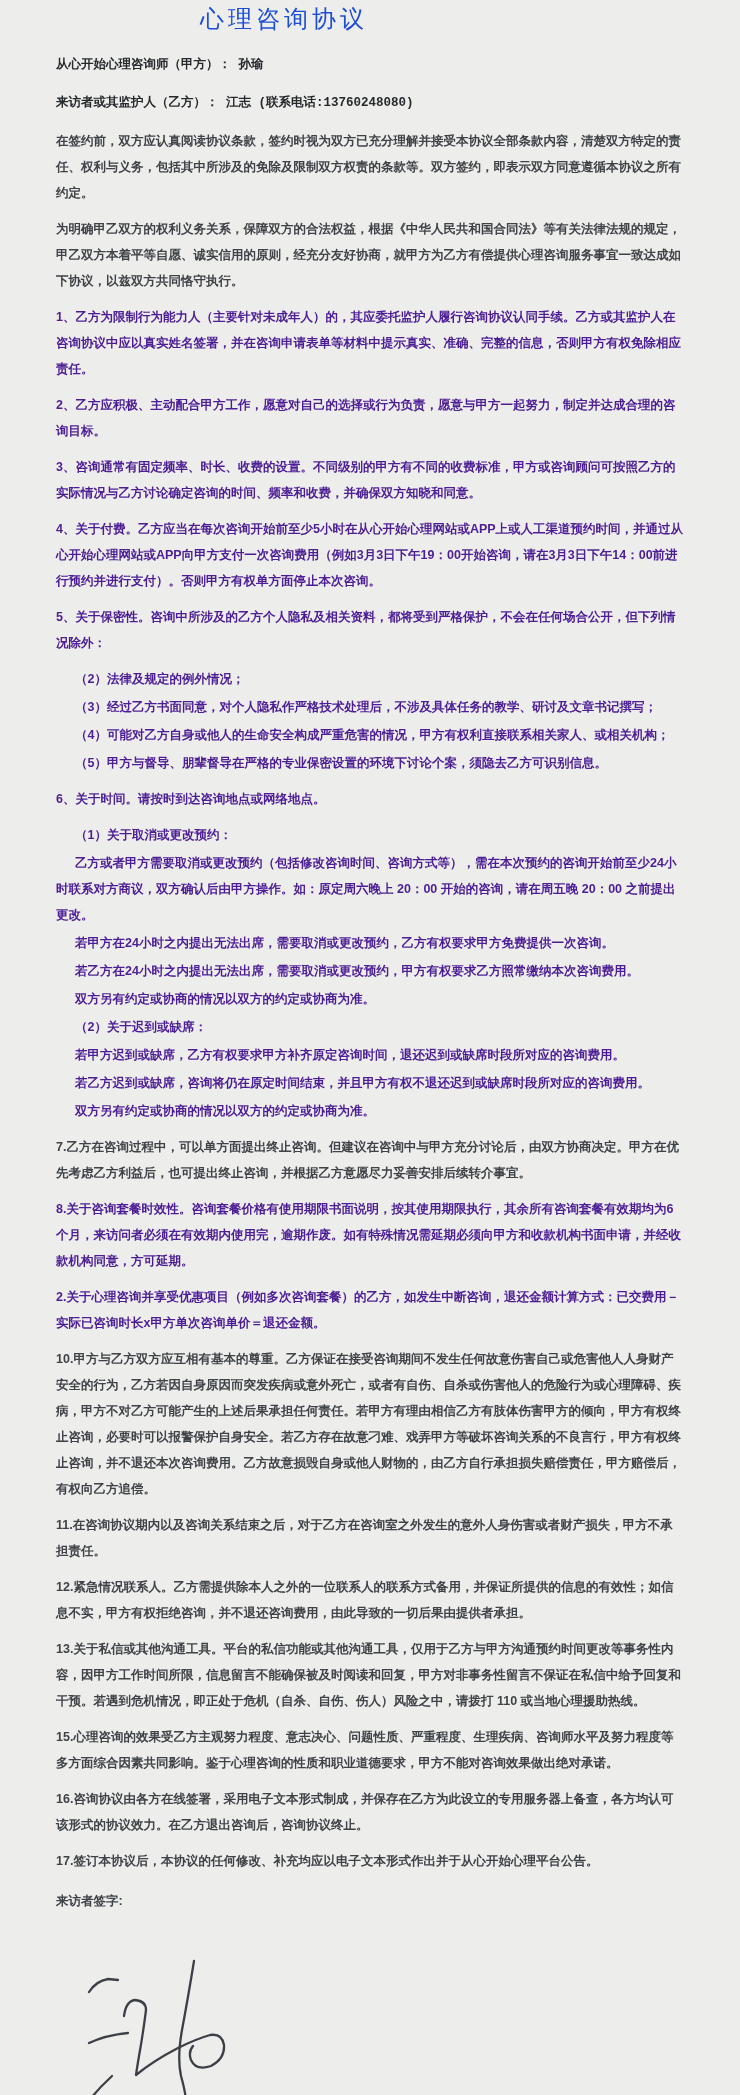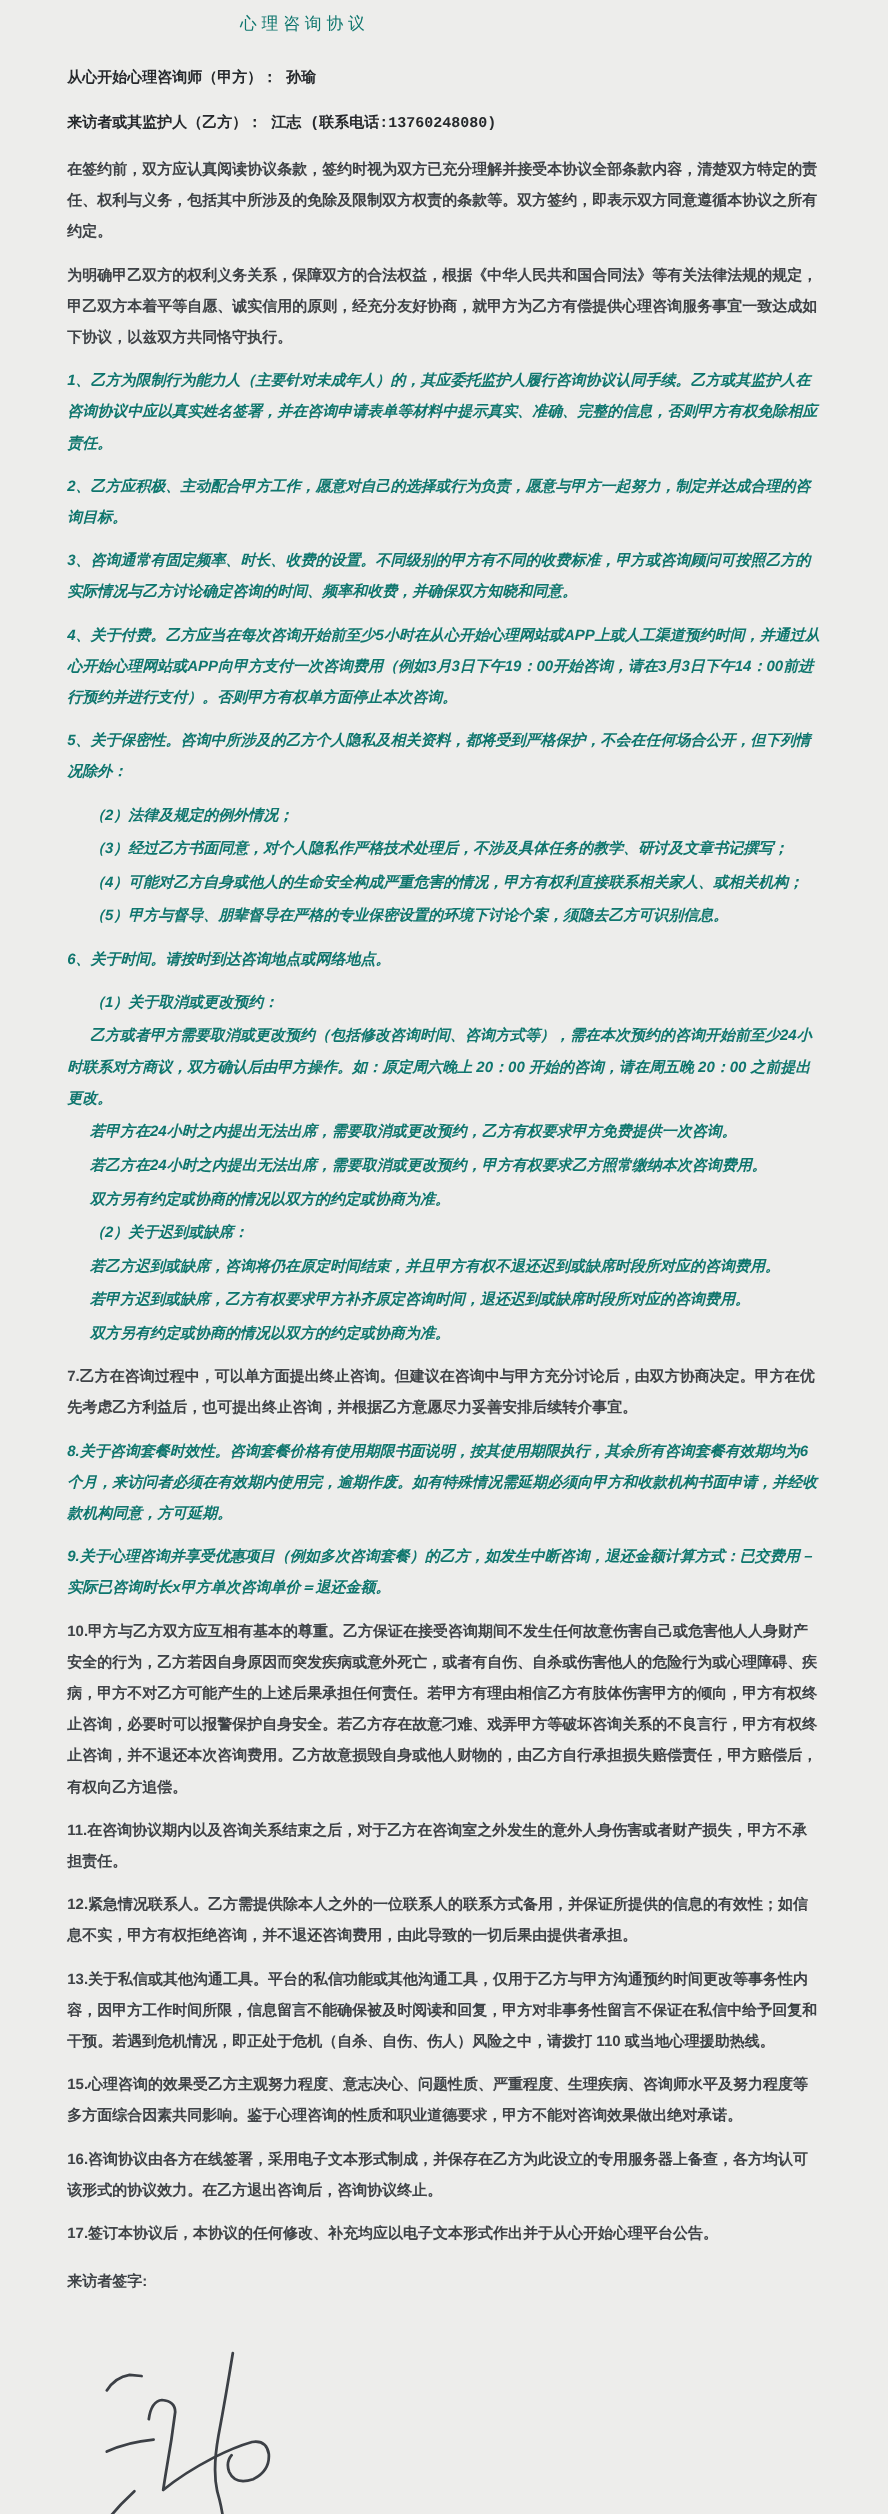--- a/index.html
+++ b/index.html
@@ -13,37 +13,37 @@
     line-height: 26px;
   }
   .doc {
     padding: 6px 56px 30px 56px;
     box-sizing: border-box;
     width: 740px;
   }
   .doc-title {
     margin: 0 0 20px 144px;
     width: 140px;
-    text-align: left;
-    font-size: 14px;
+    text-align: center;
+    font-size: 24px;
     font-weight: 400;
     letter-spacing: 4px;
-    color: #0f766e;
+    color: #1d4ed8;
     line-height: 26px;
     white-space: nowrap;
   }
   p { margin: 10px 0; font-weight: bold; }
   .party {
     font-weight: 700;
     color: #26292c;
     margin: 0 0 12px 0;
     font-family: Liberation Mono, monospace;
   }
   .blk { margin: 10px 0; }
-  .blk.bold { font-weight: 700; color: #0f766e; font-style: italic; }
+  .blk.bold { font-weight: 700; color: #4c1d95; }
   .blk.ind { text-indent: 19px; }
   .blk.tight { margin: 2px 0; }
   .sig-section { margin-top: 14px; }
   .sig-label { margin: 0; }
   .sig-svg {
     display: block;
     margin: 44px 0 0 30px;
     width: 150px;
     height: 180px;
   }
@@ -77,26 +77,26 @@
       <p class="blk bold ind tight">（3）经过乙方书面同意，对个人隐私作严格技术处理后，不涉及具体任务的教学、研讨及文章书记撰写；</p>
       <p class="blk bold ind tight">（4）可能对乙方自身或他人的生命安全构成严重危害的情况，甲方有权利直接联系相关家人、或相关机构；</p>
       <p class="blk bold ind tight">（5）甲方与督导、朋辈督导在严格的专业保密设置的环境下讨论个案，须隐去乙方可识别信息。</p>
       <p class="blk bold">6、关于时间。请按时到达咨询地点或网络地点。</p>
       <p class="blk bold ind tight">（1）关于取消或更改预约：</p>
       <p class="blk bold ind tight">乙方或者甲方需要取消或更改预约（包括修改咨询时间、咨询方式等），需在本次预约的咨询开始前至少24小时联系对方商议，双方确认后由甲方操作。如：原定周六晚上 20：00 开始的咨询，请在周五晚 20：00 之前提出更改。</p>
       <p class="blk bold ind tight">若甲方在24小时之内提出无法出席，需要取消或更改预约，乙方有权要求甲方免费提供一次咨询。</p>
       <p class="blk bold ind tight">若乙方在24小时之内提出无法出席，需要取消或更改预约，甲方有权要求乙方照常缴纳本次咨询费用。</p>
       <p class="blk bold ind tight">双方另有约定或协商的情况以双方的约定或协商为准。</p>
       <p class="blk bold ind tight">（2）关于迟到或缺席：</p>
+      <p class="blk bold ind tight">若甲方迟到或缺席，乙方有权要求甲方补齐原定咨询时间，退还迟到或缺席时段所对应的咨询费用。</p>
       <p class="blk bold ind tight">若乙方迟到或缺席，咨询将仍在原定时间结束，并且甲方有权不退还迟到或缺席时段所对应的咨询费用。</p>
-      <p class="blk bold ind tight">若甲方迟到或缺席，乙方有权要求甲方补齐原定咨询时间，退还迟到或缺席时段所对应的咨询费用。</p>
       <p class="blk bold ind tight">双方另有约定或协商的情况以双方的约定或协商为准。</p>
       <p class="blk">7.乙方在咨询过程中，可以单方面提出终止咨询。但建议在咨询中与甲方充分讨论后，由双方协商决定。甲方在优先考虑乙方利益后，也可提出终止咨询，并根据乙方意愿尽力妥善安排后续转介事宜。</p>
       <p class="blk bold">8.关于咨询套餐时效性。咨询套餐价格有使用期限书面说明，按其使用期限执行，其余所有咨询套餐有效期均为6个月，来访问者必须在有效期内使用完，逾期作废。如有特殊情况需延期必须向甲方和收款机构书面申请，并经收款机构同意，方可延期。</p>
-      <p class="blk bold">9.关于心理咨询并享受优惠项目（例如多次咨询套餐）的乙方，如发生中断咨询，退还金额计算方式：已交费用－实际已咨询时长x甲方单次咨询单价＝退还金额。</p>
+      <p class="blk bold">2.关于心理咨询并享受优惠项目（例如多次咨询套餐）的乙方，如发生中断咨询，退还金额计算方式：已交费用－实际已咨询时长x甲方单次咨询单价＝退还金额。</p>
       <p class="blk">10.甲方与乙方双方应互相有基本的尊重。乙方保证在接受咨询期间不发生任何故意伤害自己或危害他人人身财产安全的行为，乙方若因自身原因而突发疾病或意外死亡，或者有自伤、自杀或伤害他人的危险行为或心理障碍、疾病，甲方不对乙方可能产生的上述后果承担任何责任。若甲方有理由相信乙方有肢体伤害甲方的倾向，甲方有权终止咨询，必要时可以报警保护自身安全。若乙方存在故意刁难、戏弄甲方等破坏咨询关系的不良言行，甲方有权终止咨询，并不退还本次咨询费用。乙方故意损毁自身或他人财物的，由乙方自行承担损失赔偿责任，甲方赔偿后，有权向乙方追偿。</p>
       <p class="blk">11.在咨询协议期内以及咨询关系结束之后，对于乙方在咨询室之外发生的意外人身伤害或者财产损失，甲方不承担责任。</p>
       <p class="blk">12.紧急情况联系人。乙方需提供除本人之外的一位联系人的联系方式备用，并保证所提供的信息的有效性；如信息不实，甲方有权拒绝咨询，并不退还咨询费用，由此导致的一切后果由提供者承担。</p>
       <p class="blk">13.关于私信或其他沟通工具。平台的私信功能或其他沟通工具，仅用于乙方与甲方沟通预约时间更改等事务性内容，因甲方工作时间所限，信息留言不能确保被及时阅读和回复，甲方对非事务性留言不保证在私信中给予回复和干预。若遇到危机情况，即正处于危机（自杀、自伤、伤人）风险之中，请拨打 110 或当地心理援助热线。</p>
       <p class="blk">15.心理咨询的效果受乙方主观努力程度、意志决心、问题性质、严重程度、生理疾病、咨询师水平及努力程度等多方面综合因素共同影响。鉴于心理咨询的性质和职业道德要求，甲方不能对咨询效果做出绝对承诺。</p>
       <p class="blk">16.咨询协议由各方在线签署，采用电子文本形式制成，并保存在乙方为此设立的专用服务器上备查，各方均认可该形式的协议效力。在乙方退出咨询后，咨询协议终止。</p>
       <p class="blk">17.签订本协议后，本协议的任何修改、补充均应以电子文本形式作出并于从心开始心理平台公告。</p>
     </div>
 
   <div class="sig-section">

